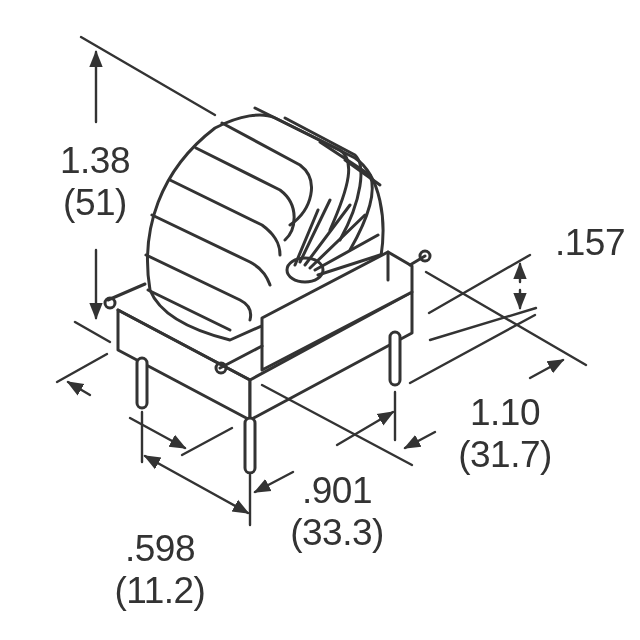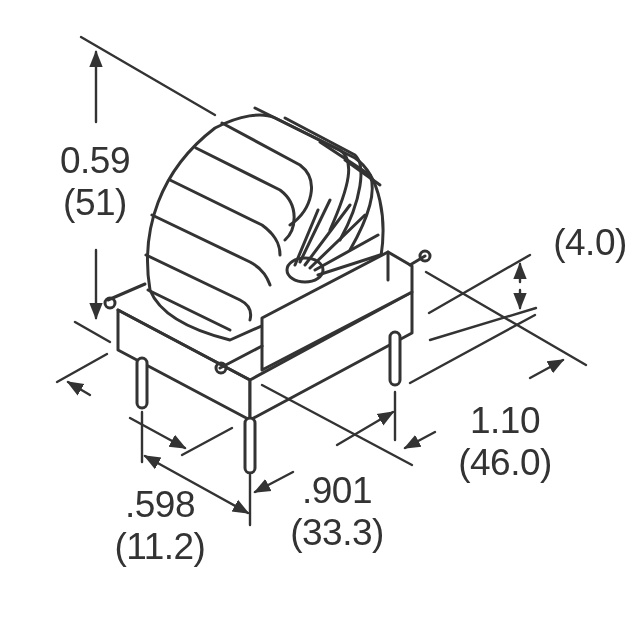--- a/index.html
+++ b/index.html
@@ -99,37 +99,37 @@
   <line class="thin" x1="145" y1="456" x2="248" y2="513" marker-start="url(#ah)" marker-end="url(#ah)"></line>
   <line class="thin" x1="130" y1="418" x2="185" y2="448" marker-end="url(#ah)"></line>
   <line class="thin" x1="182" y1="455" x2="232" y2="428"></line>
 
   <line class="thin" x1="75" y1="322" x2="110" y2="342"></line>
   <line class="thin" x1="57" y1="382" x2="107" y2="354"></line>
   <line class="thin" x1="90" y1="395" x2="68" y2="382" marker-end="url(#ah)"></line>
 </svg>
 
 <div class="lbl" style="left:40px;top:140px;width:110px;">
-  <span>0.59</span>
+  <span>1.38</span>
   <span>(51)</span>
 </div>
 
 <div class="lbl" style="left:540px;top:222px;width:100px;">
-  <span>(4.0)</span>
+  <span>.157</span>
 </div>
 
 <div class="lbl" style="left:0px;top:400px;width:120px;">
 </div>
 
-<div class="lbl" style="left:440px;top:400px;width:130px;">
+<div class="lbl" style="left:440px;top:392px;width:130px;">
   <span>1.10</span>
-  <span>(46.0)</span>
+  <span>(31.7)</span>
 </div>
 
-<div class="lbl" style="left:95px;top:484px;width:130px;">
+<div class="lbl" style="left:95px;top:528px;width:130px;">
   <span>.598</span>
   <span>(11.2)</span>
 </div>
 
 <div class="lbl" style="left:272px;top:470px;width:130px;">
   <span>.901</span>
   <span>(33.3)</span>
 </div>
 
 </body></html>

